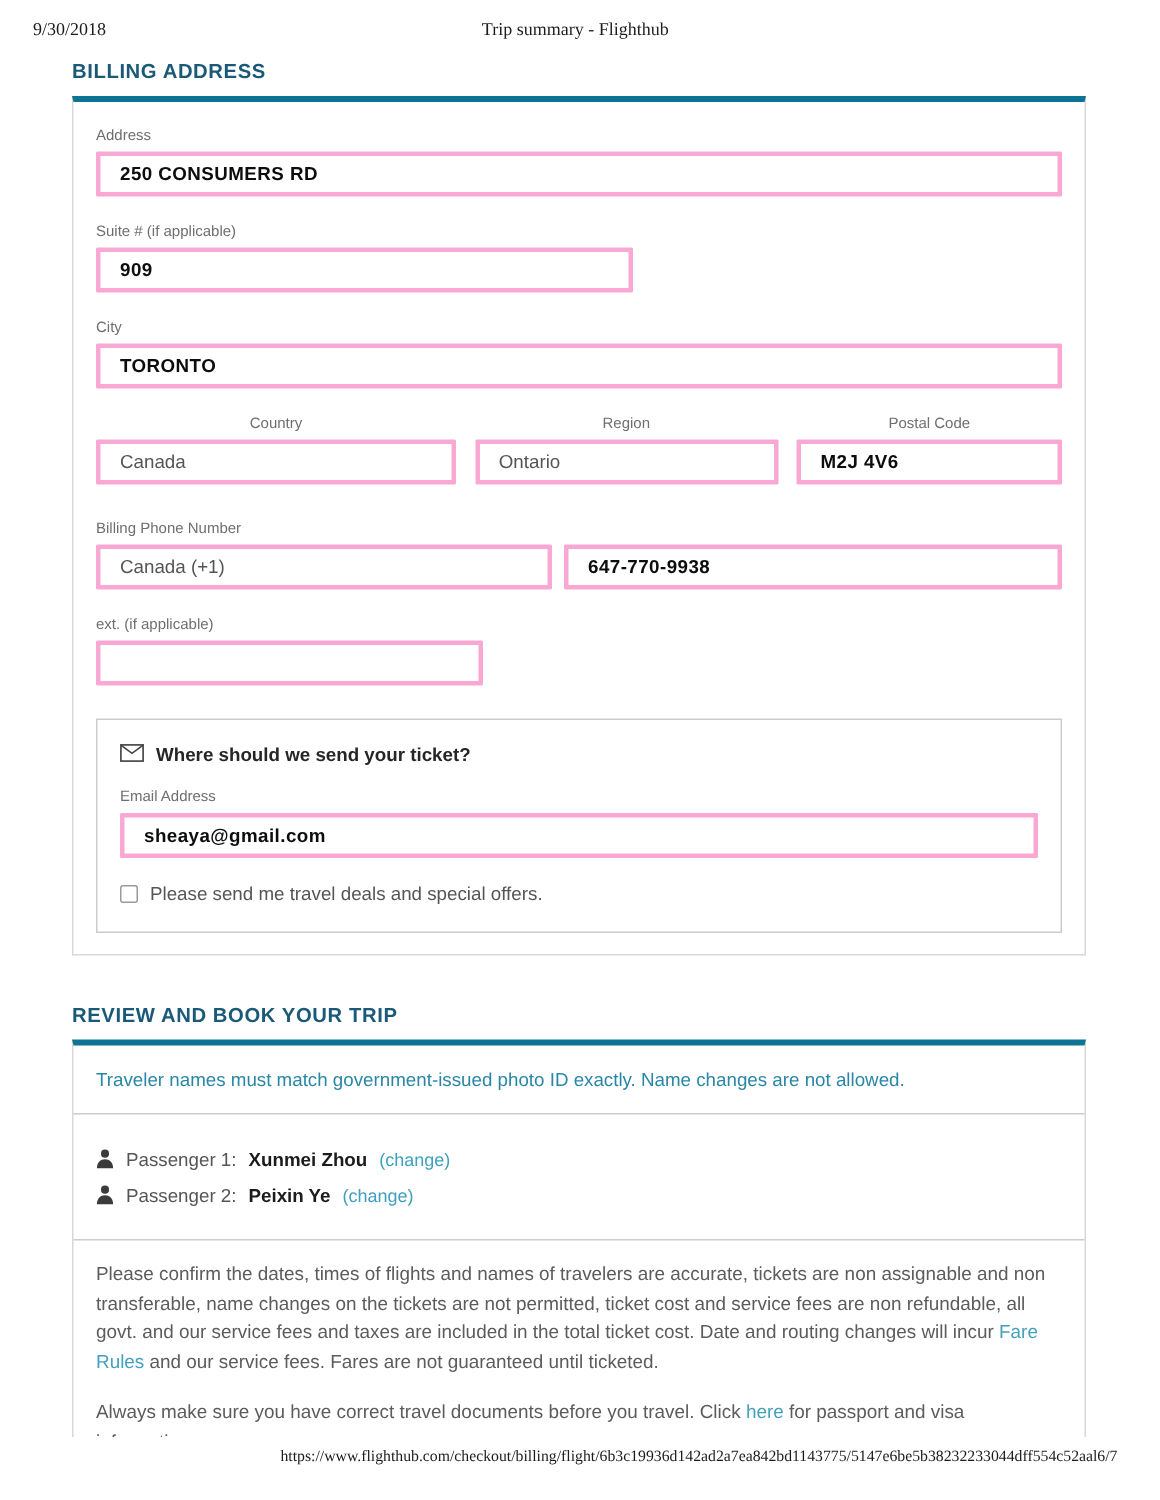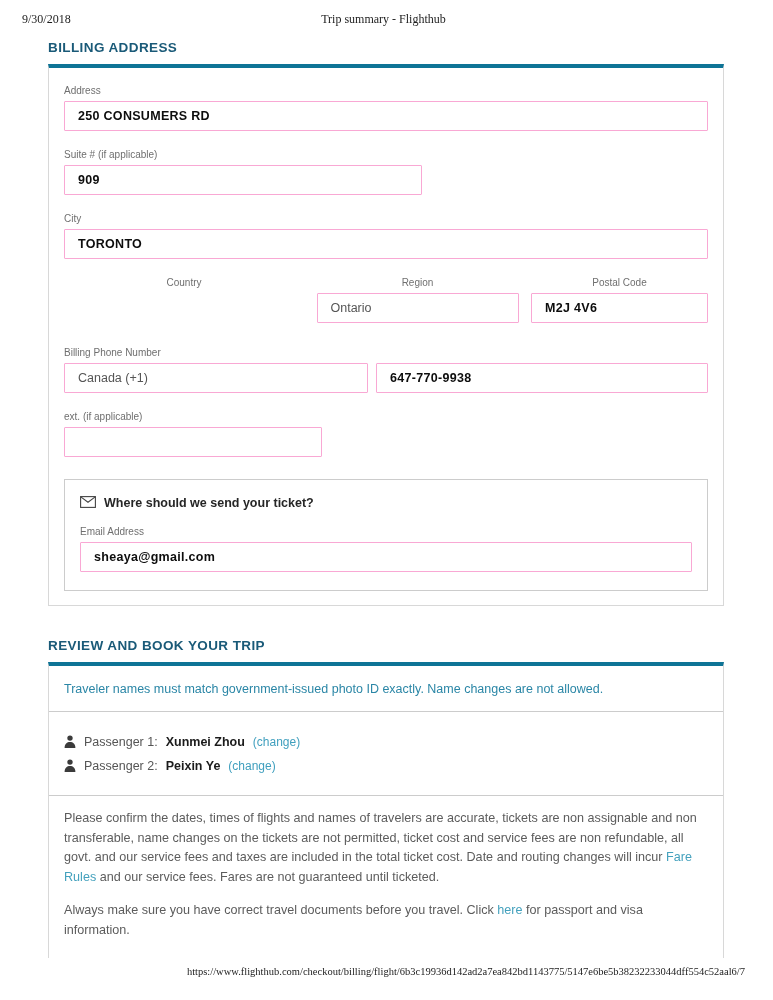--- a/index.html
+++ b/index.html
@@ -27,21 +27,21 @@
     margin:0 0 9px 0;
   }
   .panel {
     border:1px solid #d8d8d8; border-top:4px solid #0e7496; background:#fff;
   }
   .panel-billing { padding:17px 15px 8px 15px; }
 
   .field { margin-bottom:18px; }
   .field-label { font-size:10px; color:#6f6f6f; margin-bottom:5px; }
   .inputbox {
-    height:30px; border:1px solid #f9a8d4; border-radius:1px; background:#fff;
+    height:30px; border:3px solid #f9a8d4; border-radius:1px; background:#fff;
     display:flex; align-items:center; padding:0 13px; font-size:12.5px;
   }
   .val-bold { font-weight:bold; color:#0d0d0d; letter-spacing:.3px; }
   .val-plain { color:#555; }
 
   .w-suite { width:358px; }
   .w-ext { width:258px; }
   .row-3 { display:grid; grid-template-columns:240px 202px 177px; justify-content:space-between; margin-bottom:24px; }
   .row-3 .field { margin-bottom:0;text-align:center; }
   .row-phone { display:grid; grid-template-columns:304px 1fr; column-gap:8px; }
@@ -94,20 +94,21 @@
       </div>
 
       <div class="field">
         <div class="field-label">City</div>
         <div class="inputbox val-bold">TORONTO</div>
       </div>
 
       <div class="row-3">
         <div class="field">
           <div class="field-label">Country</div>
+          <div class="inputbox val-plain">Canada</div>
         </div>
         <div class="field">
           <div class="field-label">Region</div>
           <div class="inputbox val-plain">Ontario</div>
         </div>
         <div class="field">
           <div class="field-label">Postal Code</div>
           <div class="inputbox val-bold">M2J 4V6</div>
         </div>
       </div>
@@ -128,20 +129,24 @@
       <div class="ticket-box">
         <div class="ticket-heading">
           <svg class="icon-svg" width="16" height="12" viewBox="0 0 16 12">
             <rect x="0.6" y="0.6" width="14.8" height="10.8" fill="none" stroke="#444" stroke-width="1.1"></rect>
             <path d="M0.8 0.9 L8 6.2 L15.2 0.9" fill="none" stroke="#444" stroke-width="1.1"></path>
           </svg>
           <span class="ticket-heading-text">Where should we send your ticket?</span>
         </div>
         <div class="field-label">Email Address</div>
         <div class="inputbox val-bold">sheaya@gmail.com</div>
+        <div class="checkbox-row">
+          <span class="checkbox"></span>
+          <span class="checkbox-label">Please send me travel deals and special offers.</span>
+        </div>
       </div>
 
     </div>
   </div>
 
   <div class="review-section">
     <h2 class="section-heading">REVIEW AND BOOK YOUR TRIP</h2>
 
     <div class="panel panel-review">
 

